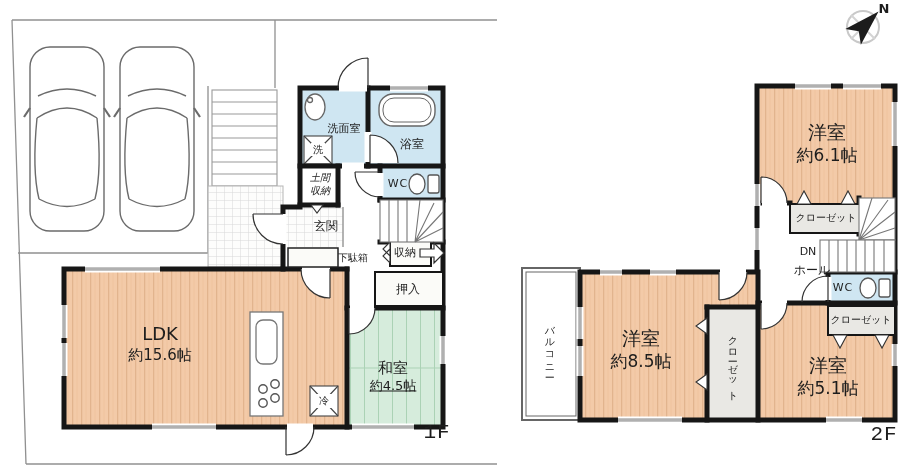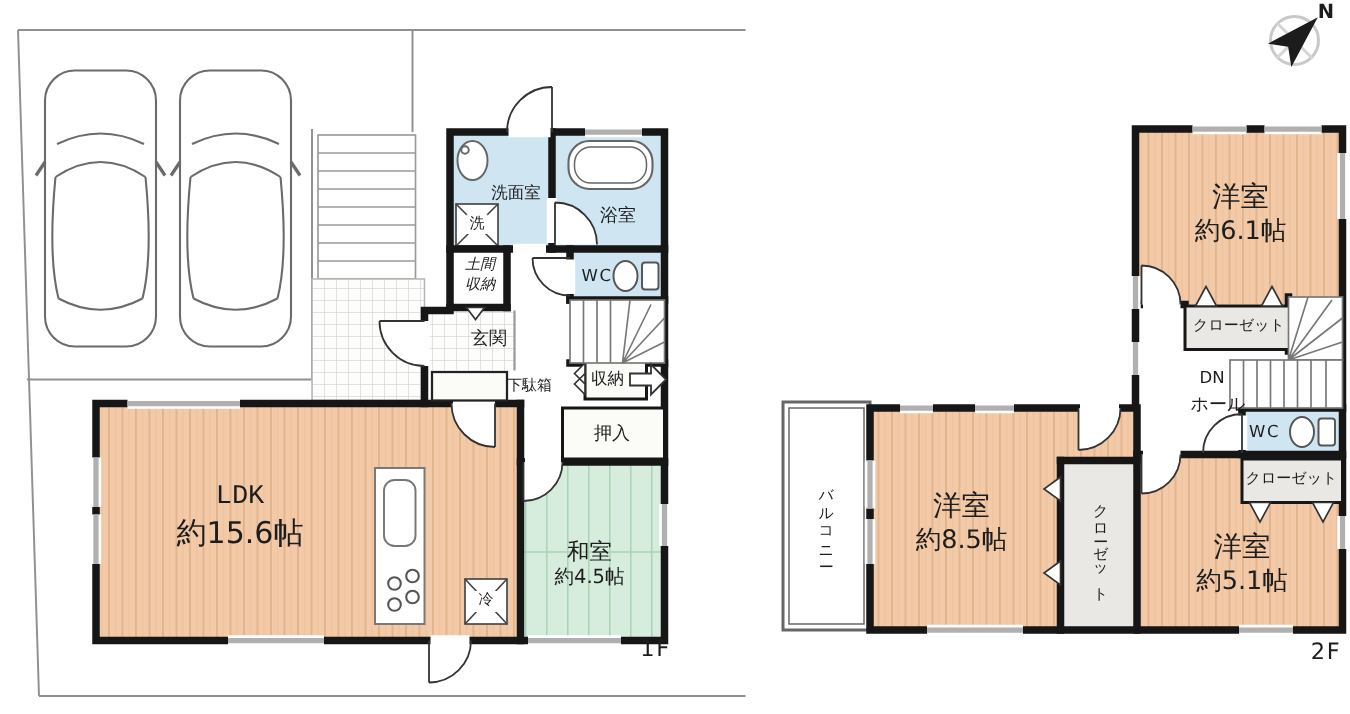--- a/index.html
+++ b/index.html
@@ -12,23 +12,23 @@
     position:absolute;transform:translate(-50%,-50%);
     white-space:nowrap;text-align:center;line-height:1.25;color:#1d1d1d;
     pointer-events:none;
   }
   .lbl-xs{font-size:10px;}
   .lbl-sm{font-size:11px;}
   .lbl-md{font-size:12px;}
   .lbl-wc{font-size:11px;letter-spacing:1px;}
   .room-name{font-size:19px;}
   .room-area{font-size:17px;}
-  .ldk .room-name{font-size:18px;font-family:Liberation Mono, monospace;}
-  .ldk .room-area{font-size:20px;}
-  .floor-tag{font-size:15px;font-weight:500;letter-spacing:1px;}
+  .ldk .room-name{font-size:18px;}
+  .ldk .room-area{font-size:15px;}
+  .floor-tag{font-size:21px;font-weight:500;letter-spacing:1px;font-family:Liberation Mono, monospace;}
   .vert{writing-mode:vertical-rl;letter-spacing:2px;}
   .north{font-size:13px;font-weight:600;}
 </style>
 </head>
 <body>
 
 <div id="stage">
 
 <svg id="plan-svg" width="900" height="476" viewBox="0 0 900 476">
   <defs>
@@ -275,21 +275,21 @@
   <div class="lbl lbl-md" style="left:326px;top:226px;">玄関</div>
   <div class="lbl lbl-xs" style="left:313px;top:258px;margin-left:40px;">下駄箱</div>
   <div class="lbl lbl-sm" style="left:405px;top:253px;">収納</div>
   <div class="lbl lbl-md" style="left:408px;top:289px;">押入</div>
   <div class="lbl ldk" style="left:160px;top:344px;">
     <div class="room-name">LDK</div>
     <div class="room-area">約15.6帖</div>
   </div>
   <div class="lbl" style="left:393px;top:376px;">
     <div class="room-name" style="font-size:15px;">和室</div>
-    <div class="room-area" style="font-size:13px;">約4.5帖</div>
+    <div class="room-area" style="font-size:13px;text-decoration:underline;">約4.5帖</div>
   </div>
   <div class="lbl lbl-xs" style="left:324px;top:401px;">冷</div>
   <div class="lbl floor-tag" style="left:437px;top:433px;">1F</div>
 
   <div class="lbl" style="left:827px;top:143px;">
     <div class="room-name">洋室</div>
     <div class="room-area">約6.1帖</div>
   </div>
   <div class="lbl lbl-xs" style="left:826px;top:218px;">クローゼット</div>
   <div class="lbl lbl-sm" style="left:808px;top:252px;">DN</div>

